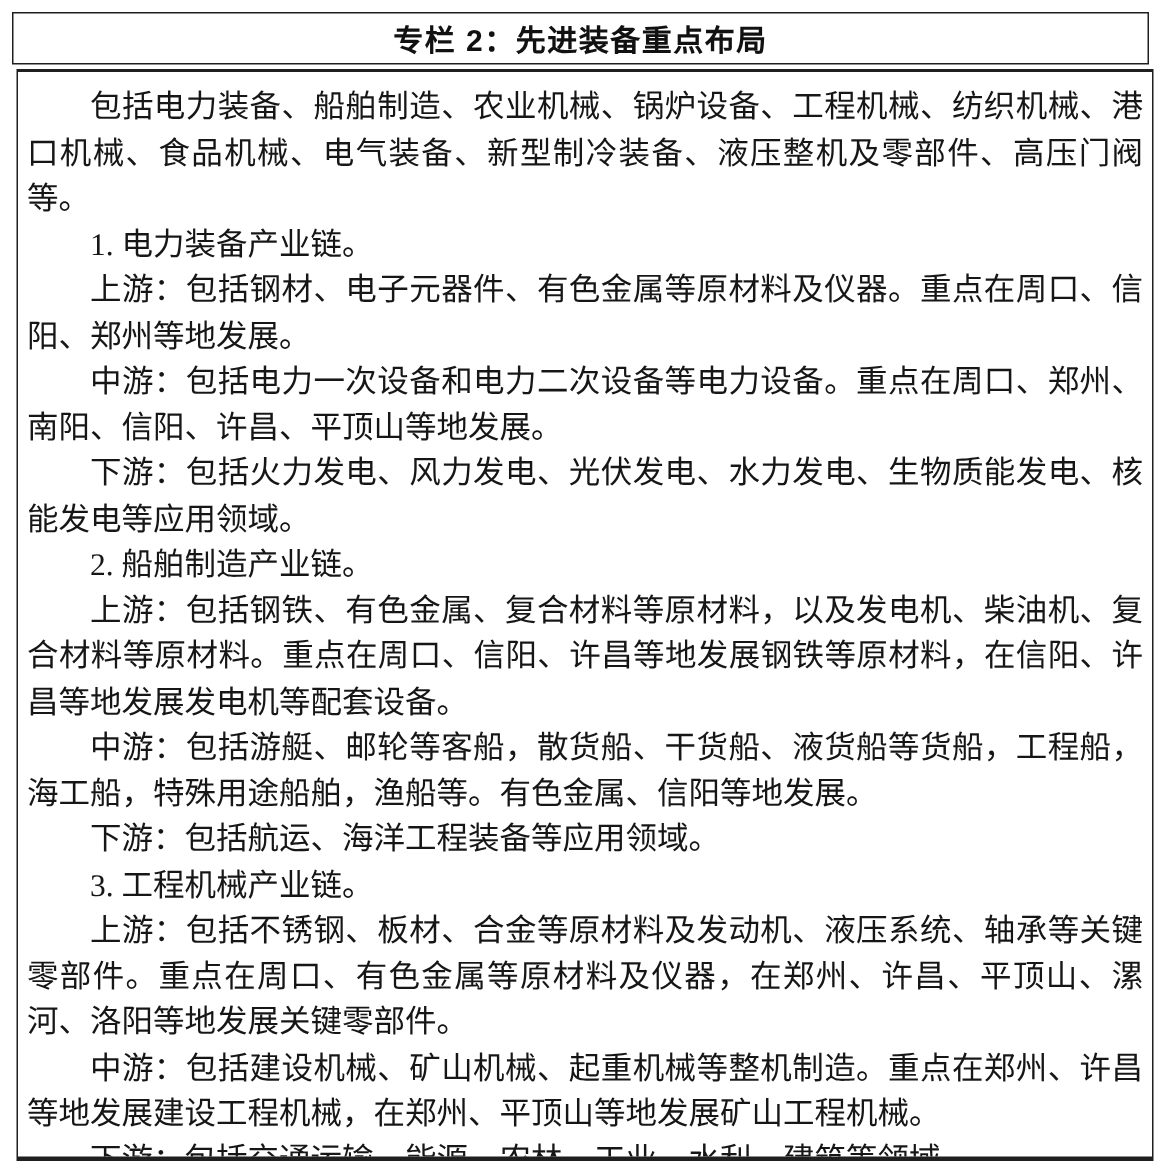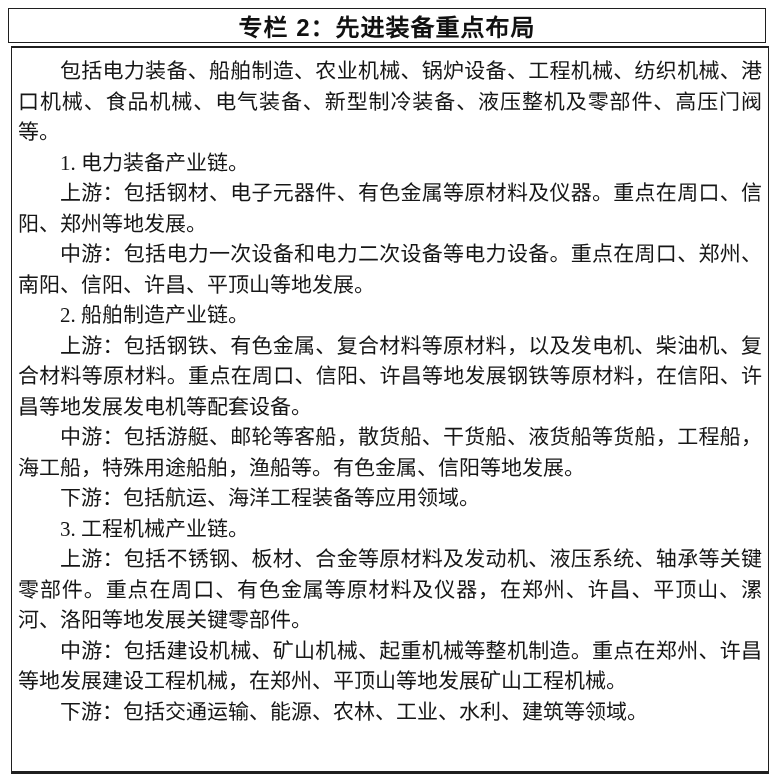--- a/index.html
+++ b/index.html
@@ -23,21 +23,21 @@
     box-sizing: border-box;
     border: 1px solid #1f1f1f;
     display: flex;
     align-items: center;
     justify-content: center;
     background: #ffffff;
   }
   .title-text {
     font-family: "Liberation Sans", "DejaVu Sans", sans-serif;
     font-weight: 700;
-    font-size: 24px;
+    font-size: 20px;
     color: #111111;
     letter-spacing: 1px;
     white-space: nowrap;
   }
   .body-box {
     position: absolute;
     left: 11px;
     top: 46px;
     width: 758px;
     height: 728px;
@@ -68,20 +68,21 @@
   <div class="title-box">
     <span class="title-text">专栏 2：先进装备重点布局</span>
   </div>
 
   <div class="body-box">
 
   <p class="para">包括电力装备、船舶制造、农业机械、锅炉设备、工程机械、纺织机械、港口机械、食品机械、电气装备、新型制冷装备、液压整机及零部件、高压门阀等。</p>
       <p class="para">1. 电力装备产业链。</p>
       <p class="para">上游：包括钢材、电子元器件、有色金属等原材料及仪器。重点在周口、信阳、郑州等地发展。</p>
       <p class="para">中游：包括电力一次设备和电力二次设备等电力设备。重点在周口、郑州、南阳、信阳、许昌、平顶山等地发展。</p>
+      <p class="para">下游：包括火力发电、风力发电、光伏发电、水力发电、生物质能发电、核能发电等应用领域。</p>
       <p class="para">2. 船舶制造产业链。</p>
       <p class="para">上游：包括钢铁、有色金属、复合材料等原材料，以及发电机、柴油机、复合材料等原材料。重点在周口、信阳、许昌等地发展钢铁等原材料，在信阳、许昌等地发展发电机等配套设备。</p>
       <p class="para">中游：包括游艇、邮轮等客船，散货船、干货船、液货船等货船，工程船，海工船，特殊用途船舶，渔船等。有色金属、信阳等地发展。</p>
       <p class="para">下游：包括航运、海洋工程装备等应用领域。</p>
       <p class="para">3. 工程机械产业链。</p>
       <p class="para">上游：包括不锈钢、板材、合金等原材料及发动机、液压系统、轴承等关键零部件。重点在周口、有色金属等原材料及仪器，在郑州、许昌、平顶山、漯河、洛阳等地发展关键零部件。</p>
       <p class="para">中游：包括建设机械、矿山机械、起重机械等整机制造。重点在郑州、许昌等地发展建设工程机械，在郑州、平顶山等地发展矿山工程机械。</p>
       <p class="para">下游：包括交通运输、能源、农林、工业、水利、建筑等领域。</p>
     </div>
 

